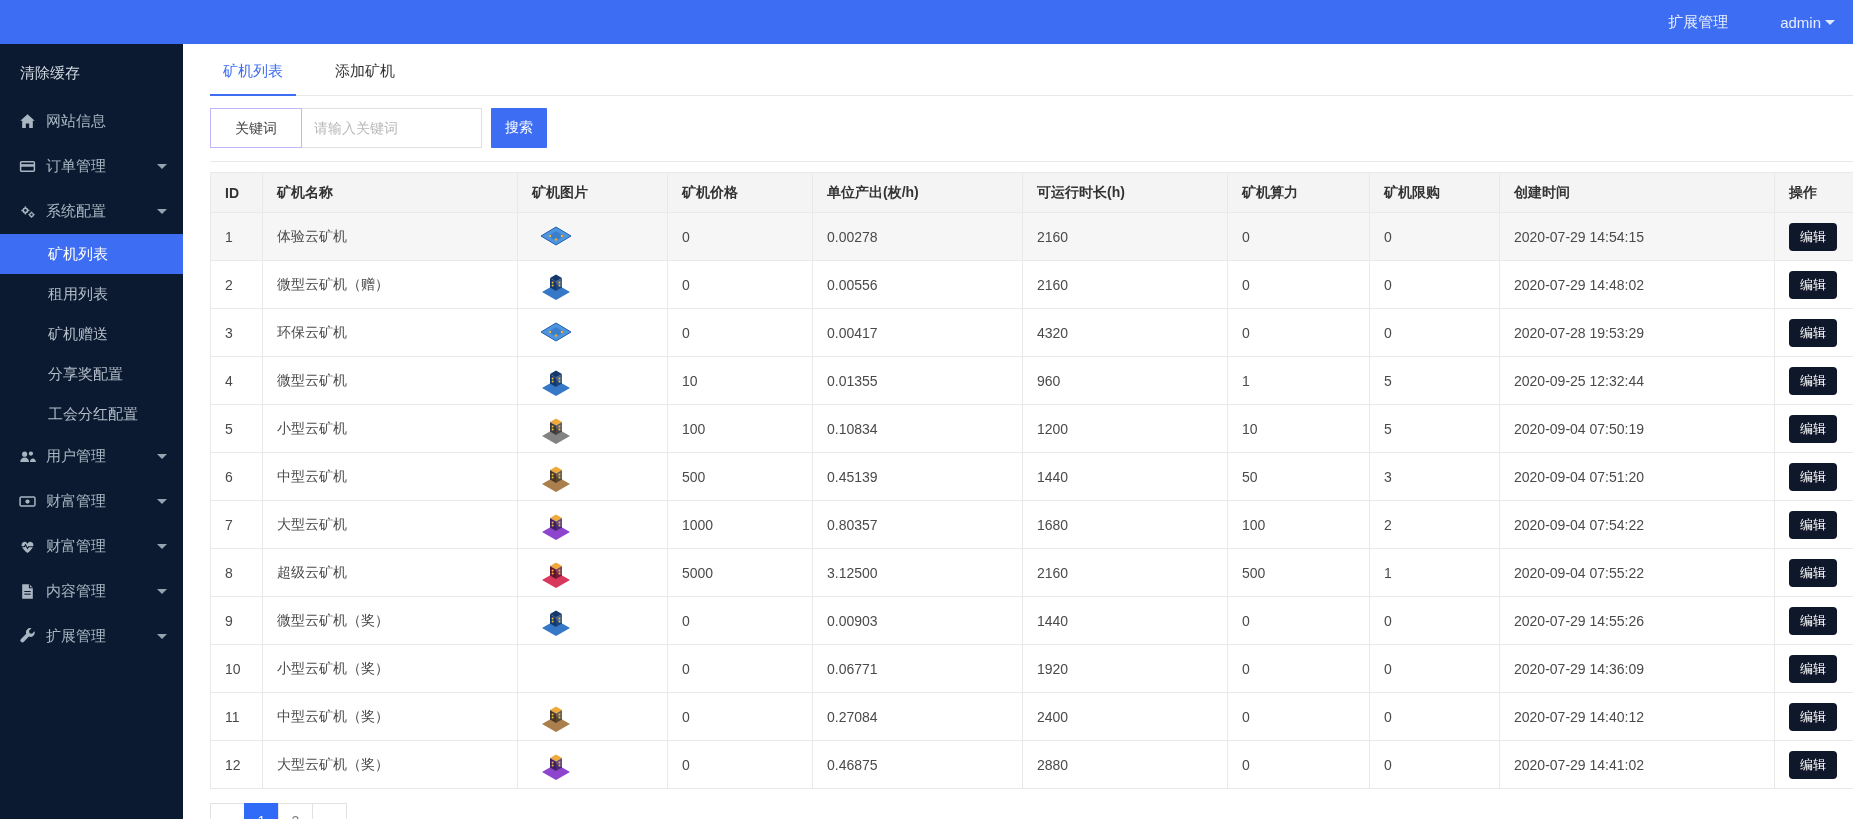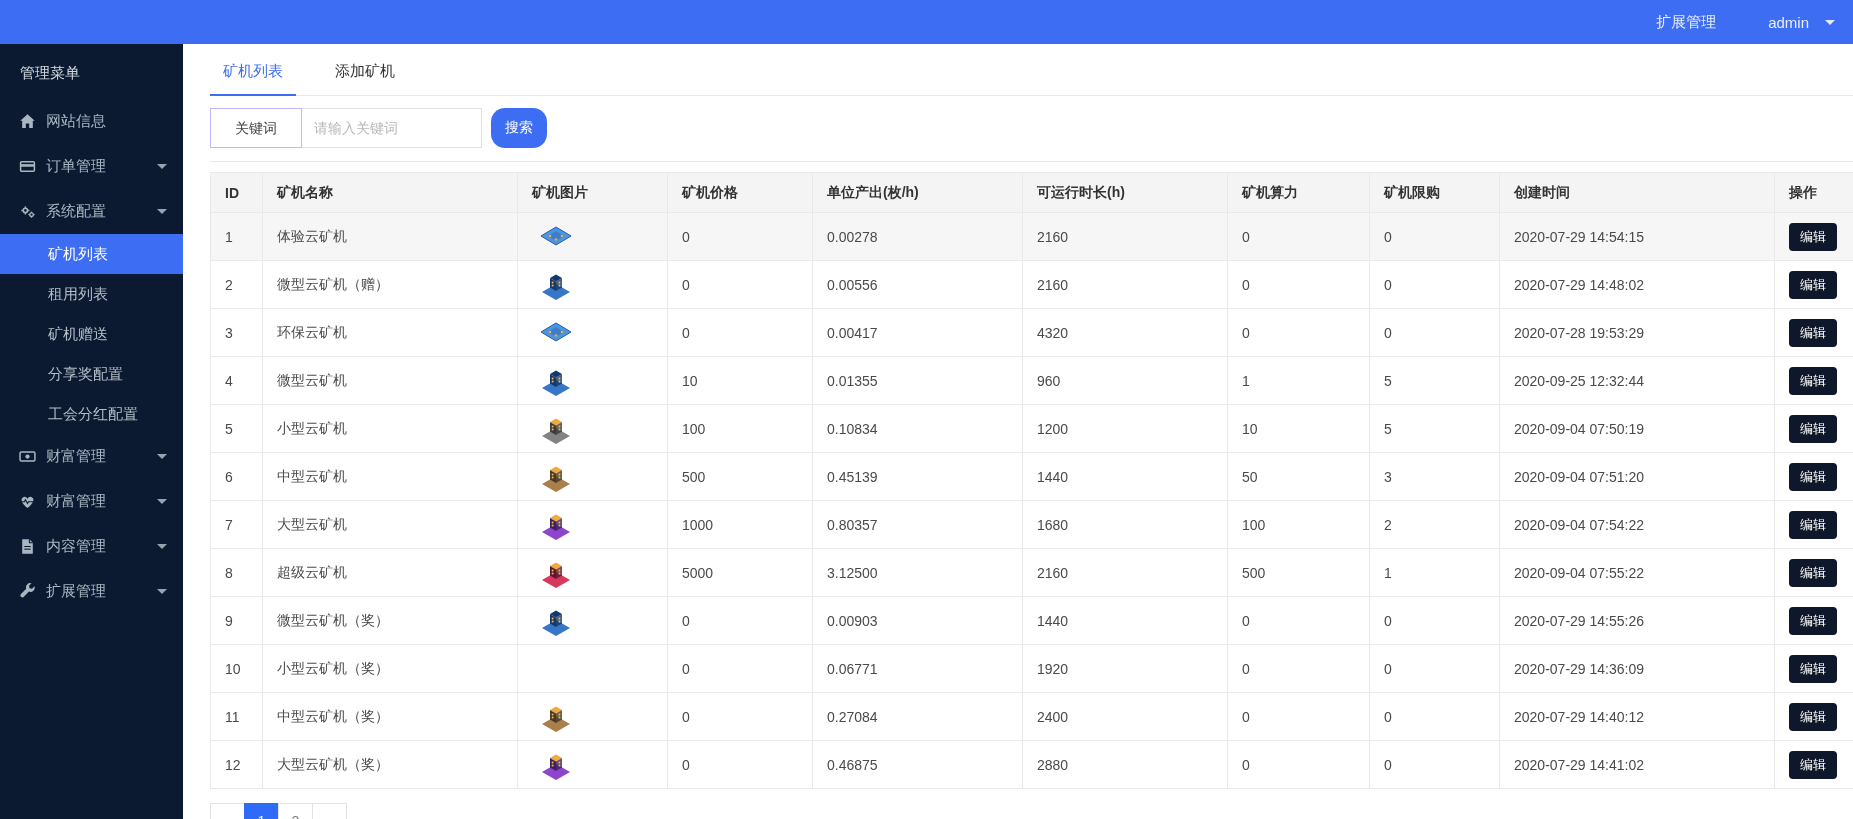--- a/index.html
+++ b/index.html
@@ -3,21 +3,21 @@
 <meta charset="utf-8">
 <style>
   * { margin:0; padding:0; box-sizing:border-box; }
   html,body { width:1853px; height:819px; overflow:hidden; background:#fff;
               font-family:"Liberation Sans","DejaVu Sans",sans-serif; }
 
   
   .topbar { position:absolute; top:0; left:0; width:1853px; height:44px;
             background:#3d6df2; display:flex; align-items:center; justify-content:flex-end; z-index:10; }
   .topbar .tb-item { color:rgba(255,255,255,.88); font-size:15px; margin-right:52px; cursor:pointer; }
-  .topbar .tb-user { display:flex; align-items:center; gap:16px; margin-right:18px; }
+  .topbar .tb-user { display:flex; align-items:center; gap:4px; margin-right:18px; }
   .caret-down-w { width:0; height:0; border-left:5px solid transparent; border-right:5px solid transparent;
                   border-top:5px solid rgba(255,255,255,.85); display:inline-block; }
 
   
   .sidebar { position:absolute; top:44px; left:0; width:183px; height:775px; background:#0b1a31; }
   .sb-title { color:#d4dae1; font-size:15px; padding:20px 20px 16px 20px; }
   .sb-item { height:45px; display:flex; align-items:center; padding:0 16px 0 19px;
              color:#a9b6c2; font-size:15px; cursor:pointer; }
   .sb-item .sb-ico { width:17px; height:17px; margin-right:10px; flex:0 0 17px; display:inline-flex; }
   .sb-item .sb-ico svg { width:100%; height:100%; fill:currentColor; }
@@ -39,21 +39,21 @@
          border-bottom:2px solid transparent; margin-bottom:-1px; }
   .tab.active { color:#3d6df2; border-bottom:2px solid #3d6df2; }
 
   .searchbar { margin-top:12px; display:flex; align-items:center; }
   .kw-label { height:40px; line-height:38px; padding:0 24px; border:1px solid #c4b5fd;
               font-size:14px; color:#444; background:#fff; }
   .kw-input { height:40px; width:180px; border:1px solid #e0e0e0; border-left:none;
               padding:8px 12px; font-size:14px; color:#333; outline:none; }
   .kw-input::placeholder { color:#b8b8b8; }
   .search-btn { height:40px; min-width:56px; margin-left:9px; background:#3d6df2; color:#fff;
-                border:none; font-size:14px; padding:0 14px; border-radius:14px; cursor:pointer; }
+                border:none; font-size:14px; padding:0 14px; border-radius:1px; cursor:pointer; }
 
   .divider { margin-top:13px; border-top:1px solid #e9e9e9; }
 
   table.grid { border-collapse:collapse; margin-top:10px; width:1643px; table-layout:fixed; }
   table.grid th, table.grid td { border:1px solid #e9e9e9; font-size:14px; text-align:left;
                                  padding:0 10px 0 14px; overflow:hidden; white-space:nowrap; }
   table.grid th { height:40px; background:#f4f4f4; color:#333; font-weight:bold; }
   table.grid td { height:48px; color:#4a4a4a; }
   table.grid tr.hovered td { background:#f6f6f6; }
   .edit-btn { display:inline-block; background:#0f172a; color:#fff; font-size:13px;
@@ -71,21 +71,21 @@
 
 <header class="topbar">
   <span class="tb-item">扩展管理</span>
   <span class="tb-item tb-user">
     <span>admin</span>
     <span class="caret-down-w"></span>
   </span>
 </header>
 
 <aside class="sidebar">
-  <div class="sb-title">管理菜单</div>
+  <div class="sb-title">清除缓存</div>
   <nav id="sb-nav">
       <div class="sb-item">
         <span class="sb-ico">
           <svg viewBox="0 0 16 16">
             <path d="M8 1.2 14.8 7.4H13V14H9.6V9.8H6.4V14H3V7.4H1.2Z"></path>
           </svg>
         </span>
         <span class="sb-label">网站信息</span>
       </div>
       <div class="sb-item">
@@ -119,20 +119,32 @@
         </span>
         <span class="sb-label">系统配置</span>
         <span class="caret down"></span>
       </div>
       <div class="sb-sub">
         <div class="sb-subitem active">矿机列表</div>
         <div class="sb-subitem">租用列表</div>
         <div class="sb-subitem">矿机赠送</div>
         <div class="sb-subitem">分享奖配置</div>
         <div class="sb-subitem">工会分红配置</div>
+      </div>
+      <div class="sb-item">
+        <span class="sb-ico">
+          <svg viewBox="0 0 16 16">
+            <circle cx="5.3" cy="5.8" r="2.4"></circle>
+            <circle cx="11.2" cy="5.2" r="2"></circle>
+            <path d="M1.2 13.2c0-2.6 1.9-4.2 4.1-4.2s4.1 1.6 4.1 4.2z"></path>
+            <path d="M10.3 13.2c.1-1.9 1.3-3.3 2.9-3.3 1.4 0 2.5 1.2 2.7 3.3z"></path>
+          </svg>
+        </span>
+        <span class="sb-label">用户管理</span>
+        <span class="caret down"></span>
       </div>
       <div class="sb-item">
         <span class="sb-ico">
           <svg viewBox="0 0 16 16">
             <rect x="1" y="3.8" width="14" height="8.4" rx="1.2" fill="none" stroke="currentColor" stroke-width="1.4"></rect>
             <circle cx="8" cy="8" r="2"></circle>
           </svg>
         </span>
         <span class="sb-label">财富管理</span>
         <span class="caret down"></span>

